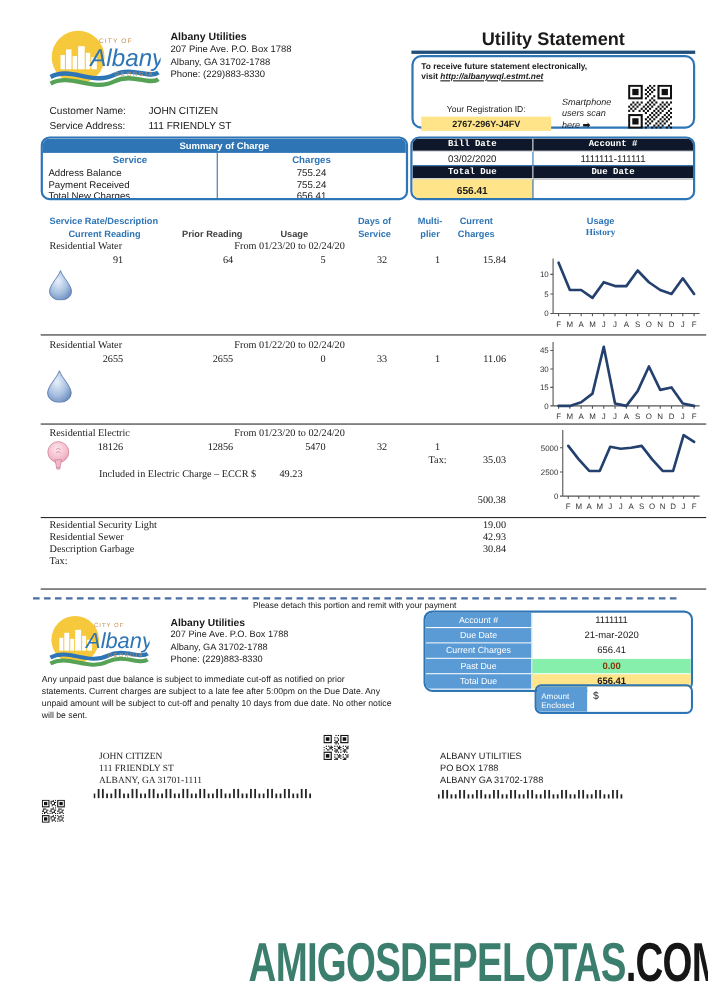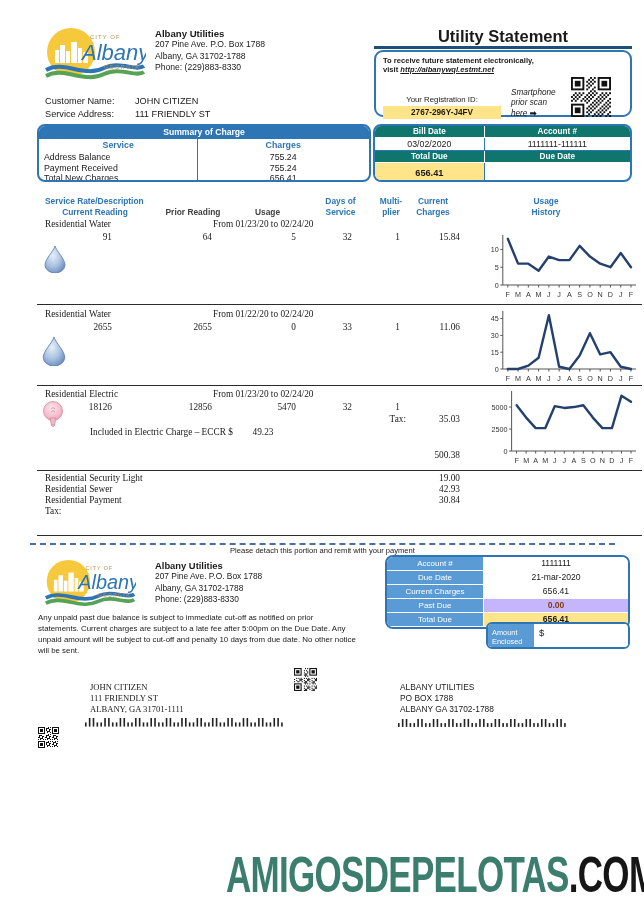--- a/index.html
+++ b/index.html
@@ -22,40 +22,40 @@
           height:13px;line-height:13px;}
   .sumgrid{display:grid;grid-template-columns:48% 52%;}
   .sumgrid .hdr{color:#2E75B6;font-weight:bold;font-size:8.8px;text-align:center;line-height:13px;}
   .sumgrid .cl{font-size:8.8px;line-height:10.6px;padding-left:5px;}
   .sumgrid .cr{font-size:8.8px;line-height:10.6px;text-align:center;}
   .sumdiv{position:absolute;left:48%;top:13px;bottom:0;width:0;border-left:1.6px solid #2E75B6;}
   
   .billwrap{left:373px;top:124px;width:259px;height:58px;border:2px solid #2E75B6;border-radius:8px;
             overflow:hidden;box-sizing:border-box;display:grid;
             grid-template-columns:43% 57%;grid-template-rows:12px 13px 12px 1fr;}
-  .bhdr{background:#0f766e;color:#fff;font-size:8.2px;font-weight:bold;text-align:center;
-        line-height:12px;border-right:1.5px solid #fff;border-bottom:1.5px solid #fff;}
+  .bhdr{background:#0f172a;color:#fff;font-size:8.2px;font-weight:bold;text-align:center;
+        line-height:12px;border-right:1.5px solid #fff;border-bottom:1.5px solid #fff;font-family:Liberation Mono, monospace;}
   .bval{font-size:8.8px;text-align:center;line-height:13px;border-right:1.5px solid #2E75B6;
         border-bottom:1px solid #2E75B6;}
   .bval2{font-size:9.2px;font-weight:bold;text-align:center;line-height:20px;
          border-right:1.5px solid #2E75B6;}
   .noR{border-right:none;}
   
   .sh{position:absolute;font-size:8.4px;font-weight:bold;color:#2E75B6;}
   .shd{color:#3f3f3f;}
   .num{position:absolute;font-family:"Liberation Serif",serif;font-size:9.3px;text-align:right;}
   .svc{position:absolute;font-family:"Liberation Serif",serif;font-size:9.3px;}
   
   .dash{position:absolute;left:30px;top:543px;width:585px;border-top:2.2px dashed #4a6fa5;}
   .stubtbl{left:385px;top:555px;width:245px;border:2px solid #2E75B6;border-radius:8px;
            overflow:hidden;box-sizing:border-box;display:grid;grid-template-columns:97px 1fr;}
   .stl{background:#5B9BD5;color:#fff;font-size:8px;text-align:center;line-height:13px;
        border-bottom:1.5px solid #fff;border-right:1.5px solid #fff;}
   .stv{font-size:8.6px;text-align:center;line-height:13px;border-bottom:1.5px solid #fff;background:#fff;}
-  .stv.org{background:#c4b5fd;color:#843C0C;font-weight:bold;}
+  .stv.org{background:#86efac;color:#843C0C;font-weight:bold;}
   .stv.yel{background:#FFE48A;font-weight:bold;}
   .amt{left:486px;top:622px;width:144px;height:27px;border:2px solid #2E75B6;border-radius:6px;
        box-sizing:border-box;display:flex;overflow:hidden;}
   .amt .lbl{width:46px;background:#5B9BD5;color:#fff;font-size:7.4px;line-height:9px;
             padding:4px 3px 0 4px;box-sizing:border-box;}
   .amt .val{flex:1;background:#fff;font-size:9.5px;padding:3px 0 0 5px;}
   .notice{left:38px;top:612px;width:318px;font-size:7.9px;line-height:11px;}
   .footer{left:226px;top:846px;font-size:50px;font-weight:bold;letter-spacing:-1px;
           transform:scaleX(0.70);transform-origin:left center;white-space:nowrap;
           font-family:"Liberation Sans",sans-serif;}
@@ -96,21 +96,21 @@
 <div class="abs ebox">
   <div class="b">To receive future statement electronically,</div>
   <div class="b"><span>visit </span><span class="i" style="text-decoration:underline;">http://albanywql.estmt.net</span></div>
   <div style="display:flex;margin-top:3px;align-items:flex-end;">
     <div style="width:118px;text-align:center;">
       <div style="font-size:7.8px;margin-top:5px;">Your Registration ID:</div>
       <div class="ylw b ctr" style="font-size:8.2px;margin-top:2px;padding:2px 0;">2767-296Y-J4FV</div>
     </div>
     <div class="i" style="font-size:8.2px;line-height:10.5px;margin-left:10px;width:54px;">
       <span>Smartphone</span>
-      <span>prior scan</span>
+      <span>users scan</span>
       <span>here</span>
       <span class="b" style="font-style:normal;">➡</span>
     </div>
     <div style="margin-left:6px;"><svg width="40" height="40" viewBox="0 0 40 40">
           <rect x="19.047619047619047" y="0" width="1.9047619047619047" height="1.9047619047619047" fill="#111"></rect>
           <rect x="22.857142857142854" y="0" width="1.9047619047619047" height="1.9047619047619047" fill="#111"></rect>
           <rect x="17.142857142857142" y="1.9047619047619047" width="1.9047619047619047" height="1.9047619047619047" fill="#111"></rect>
           <rect x="20.952380952380953" y="1.9047619047619047" width="1.9047619047619047" height="1.9047619047619047" fill="#111"></rect>
           <rect x="15.238095238095237" y="3.8095238095238093" width="1.9047619047619047" height="1.9047619047619047" fill="#111"></rect>
           <rect x="19.047619047619047" y="3.8095238095238093" width="1.9047619047619047" height="1.9047619047619047" fill="#111"></rect>
@@ -262,21 +262,21 @@
 <span class="sh ctr" style="left:55px;top:207px;width:80px;">Current Reading</span>
 <span class="sh shd ctr" style="left:158px;top:207px;width:70px;">Prior Reading</span>
 <span class="sh shd ctr" style="left:240px;top:207px;width:55px;">Usage</span>
 <span class="sh ctr" style="left:318px;top:196px;width:45px;">Days of</span>
 <span class="sh ctr" style="left:318px;top:207px;width:45px;">Service</span>
 <span class="sh ctr" style="left:370px;top:196px;width:42px;">Multi-</span>
 <span class="sh ctr" style="left:370px;top:207px;width:42px;">plier</span>
 <span class="sh ctr" style="left:410px;top:196px;width:46px;">Current</span>
 <span class="sh ctr" style="left:410px;top:207px;width:46px;">Charges</span>
 <span class="sh ctr" style="left:513px;top:196px;width:66px;">Usage</span>
-<span class="sh ctr" style="left:513px;top:207px;width:66px;">History</span>
+<span class="sh ctr" style="left:513px;top:207px;width:66px;font-family:Liberation Serif, serif;">History</span>
 
 <span class="svc" style="left:45px;top:219px;">Residential Water</span>
 <span class="svc" style="left:213px;top:219px;">From 01/23/20 to 02/24/20</span>
 <span class="num" style="left:45px;top:232px;width:67px;">91</span>
 <span class="num" style="left:150px;top:232px;width:62px;">64</span>
 <span class="num" style="left:248px;top:232px;width:48px;">5</span>
 <span class="num" style="left:312px;top:232px;width:40px;">32</span>
 <span class="num" style="left:362px;top:232px;width:38px;">1</span>
 <span class="num" style="left:395px;top:232px;width:65px;">15.84</span>
 <div class="abs" style="left:44px;top:245px;"><svg width="22" height="28" viewBox="0 0 22 28">
@@ -391,21 +391,21 @@
 <span class="svc" style="left:213px;top:389px;">From 01/23/20 to 02/24/20</span>
 <span class="num" style="left:45px;top:402px;width:67px;">18126</span>
 <span class="num" style="left:150px;top:402px;width:62px;">12856</span>
 <span class="num" style="left:248px;top:402px;width:48px;">5470</span>
 <span class="num" style="left:312px;top:402px;width:40px;">32</span>
 <span class="num" style="left:362px;top:402px;width:38px;">1</span>
 <span class="num" style="left:395px;top:402px;width:65px;margin-top:48px;">500.38</span>
 <span class="num" style="left:366px;top:414px;width:40px;">Tax:</span>
 <span class="num" style="left:395px;top:414px;width:65px;">35.03</span>
 <span class="svc" style="left:90px;top:427px;">Included in Electric Charge – ECCR $</span>
-<span class="num" style="left:230px;top:427px;width:66px;text-align:center;">49.23</span>
+<span class="num" style="left:230px;top:427px;width:45px;">49.23</span>
 <div class="abs" style="left:42px;top:400px;"><svg width="22" height="30" viewBox="0 0 22 30">
     <defs>
         <radialGradient id="gb" cx="45%" cy="35%" r="70%">
       <stop offset="0%" stop-color="#fde8ee"></stop>
           <stop offset="70%" stop-color="#f3b9c9"></stop>
       <stop offset="100%" stop-color="#e799b0"></stop>
         </radialGradient>
       </defs>
     <circle cx="11" cy="11" r="9.5" fill="url(#gb)" stroke="#d489a0" stroke-width="0.8"></circle>
     <path d="M8,18 L9.5,25 L12.5,25 L14,18 Z" fill="#f3b9c9" stroke="#d489a0" stroke-width="0.8"></path>
@@ -448,21 +448,21 @@
       <line x1="145" y1="63" x2="145" y2="65.5" stroke="#555" stroke-width="1"></line>
       <text x="145" y="75" font-size="7.2" fill="#333" text-anchor="middle">F</text>
       <polyline points="30.6,17.303030303030305 40.13333333333333,29.606060606060602 49.66666666666667,40.151515151515156 59.2,40.151515151515156 68.73333333333333,18.18181818181818 78.26666666666667,19.939393939393938 87.80000000000001,19.060606060606062 97.33333333333334,17.303030303030305 106.86666666666667,29.606060606060602 116.4,40.151515151515156 125.93333333333334,40.151515151515156 135.46666666666667,7.636363636363633 145,13.787878787878789" fill="none" stroke="#24406E" stroke-width="2.4" stroke-linejoin="round" stroke-linecap="round"></polyline>
     </svg></div>
 <div class="hline" style="top:470px;"></div>
 
 <span class="svc" style="left:45px;top:473px;text-align:center;">Residential Security Light</span>
 <span class="num" style="left:395px;top:473px;width:65px;">19.00</span>
 <span class="svc" style="left:45px;top:484px;">Residential Sewer</span>
 <span class="num" style="left:395px;top:484px;width:65px;">42.93</span>
-<span class="svc" style="left:45px;top:495px;">Residential Payment</span>
+<span class="svc" style="left:45px;top:495px;">Description Garbage</span>
 <span class="num" style="left:395px;top:495px;width:65px;">30.84</span>
 <span class="svc" style="left:45px;top:506px;">Tax:</span>
 <div class="hline" style="top:535px;"></div>
 
 <div class="dash"></div>
 <div class="abs ctr" style="left:30px;top:546px;width:585px;font-size:7.6px;">Please detach this portion and remit with your payment</div>
 
 <div class="abs" style="left:44px;top:558px;width:92px;height:58px;"><svg width="100%" height="100%" viewBox="0 0 102 64">
      <circle cx="27" cy="26" r="24" fill="#F6C83B"></circle>
      <g fill="#fff">

